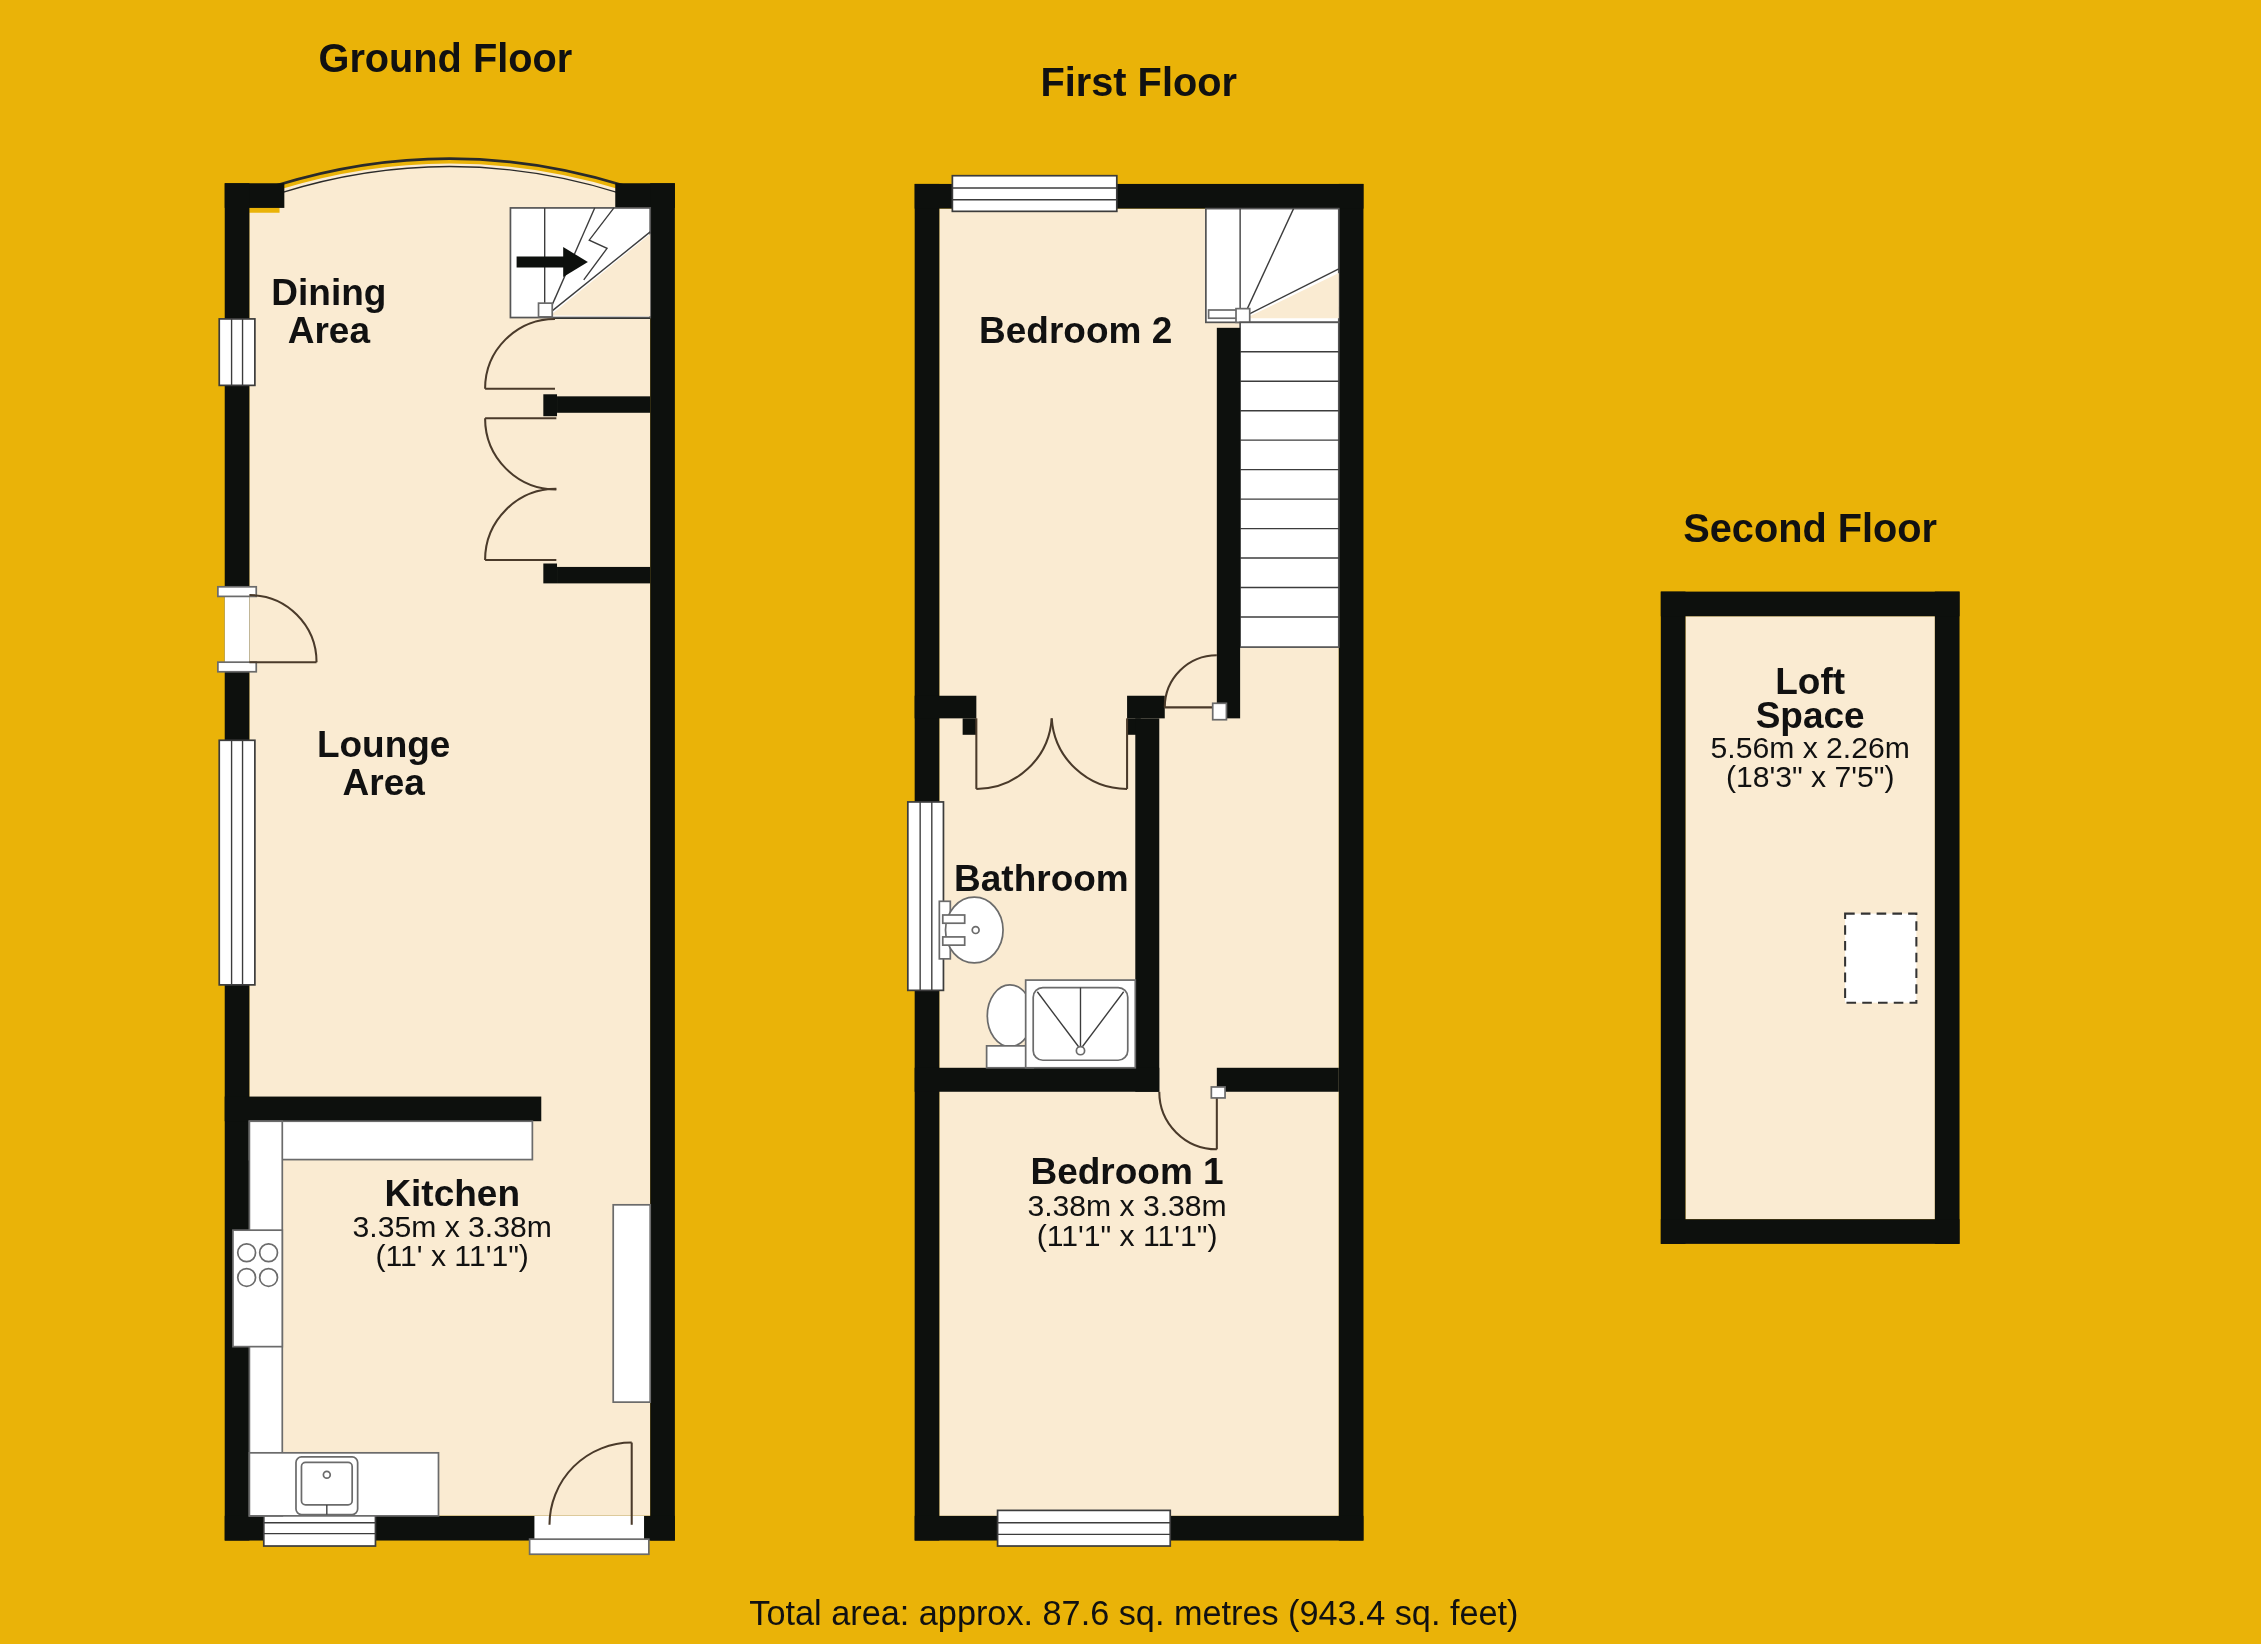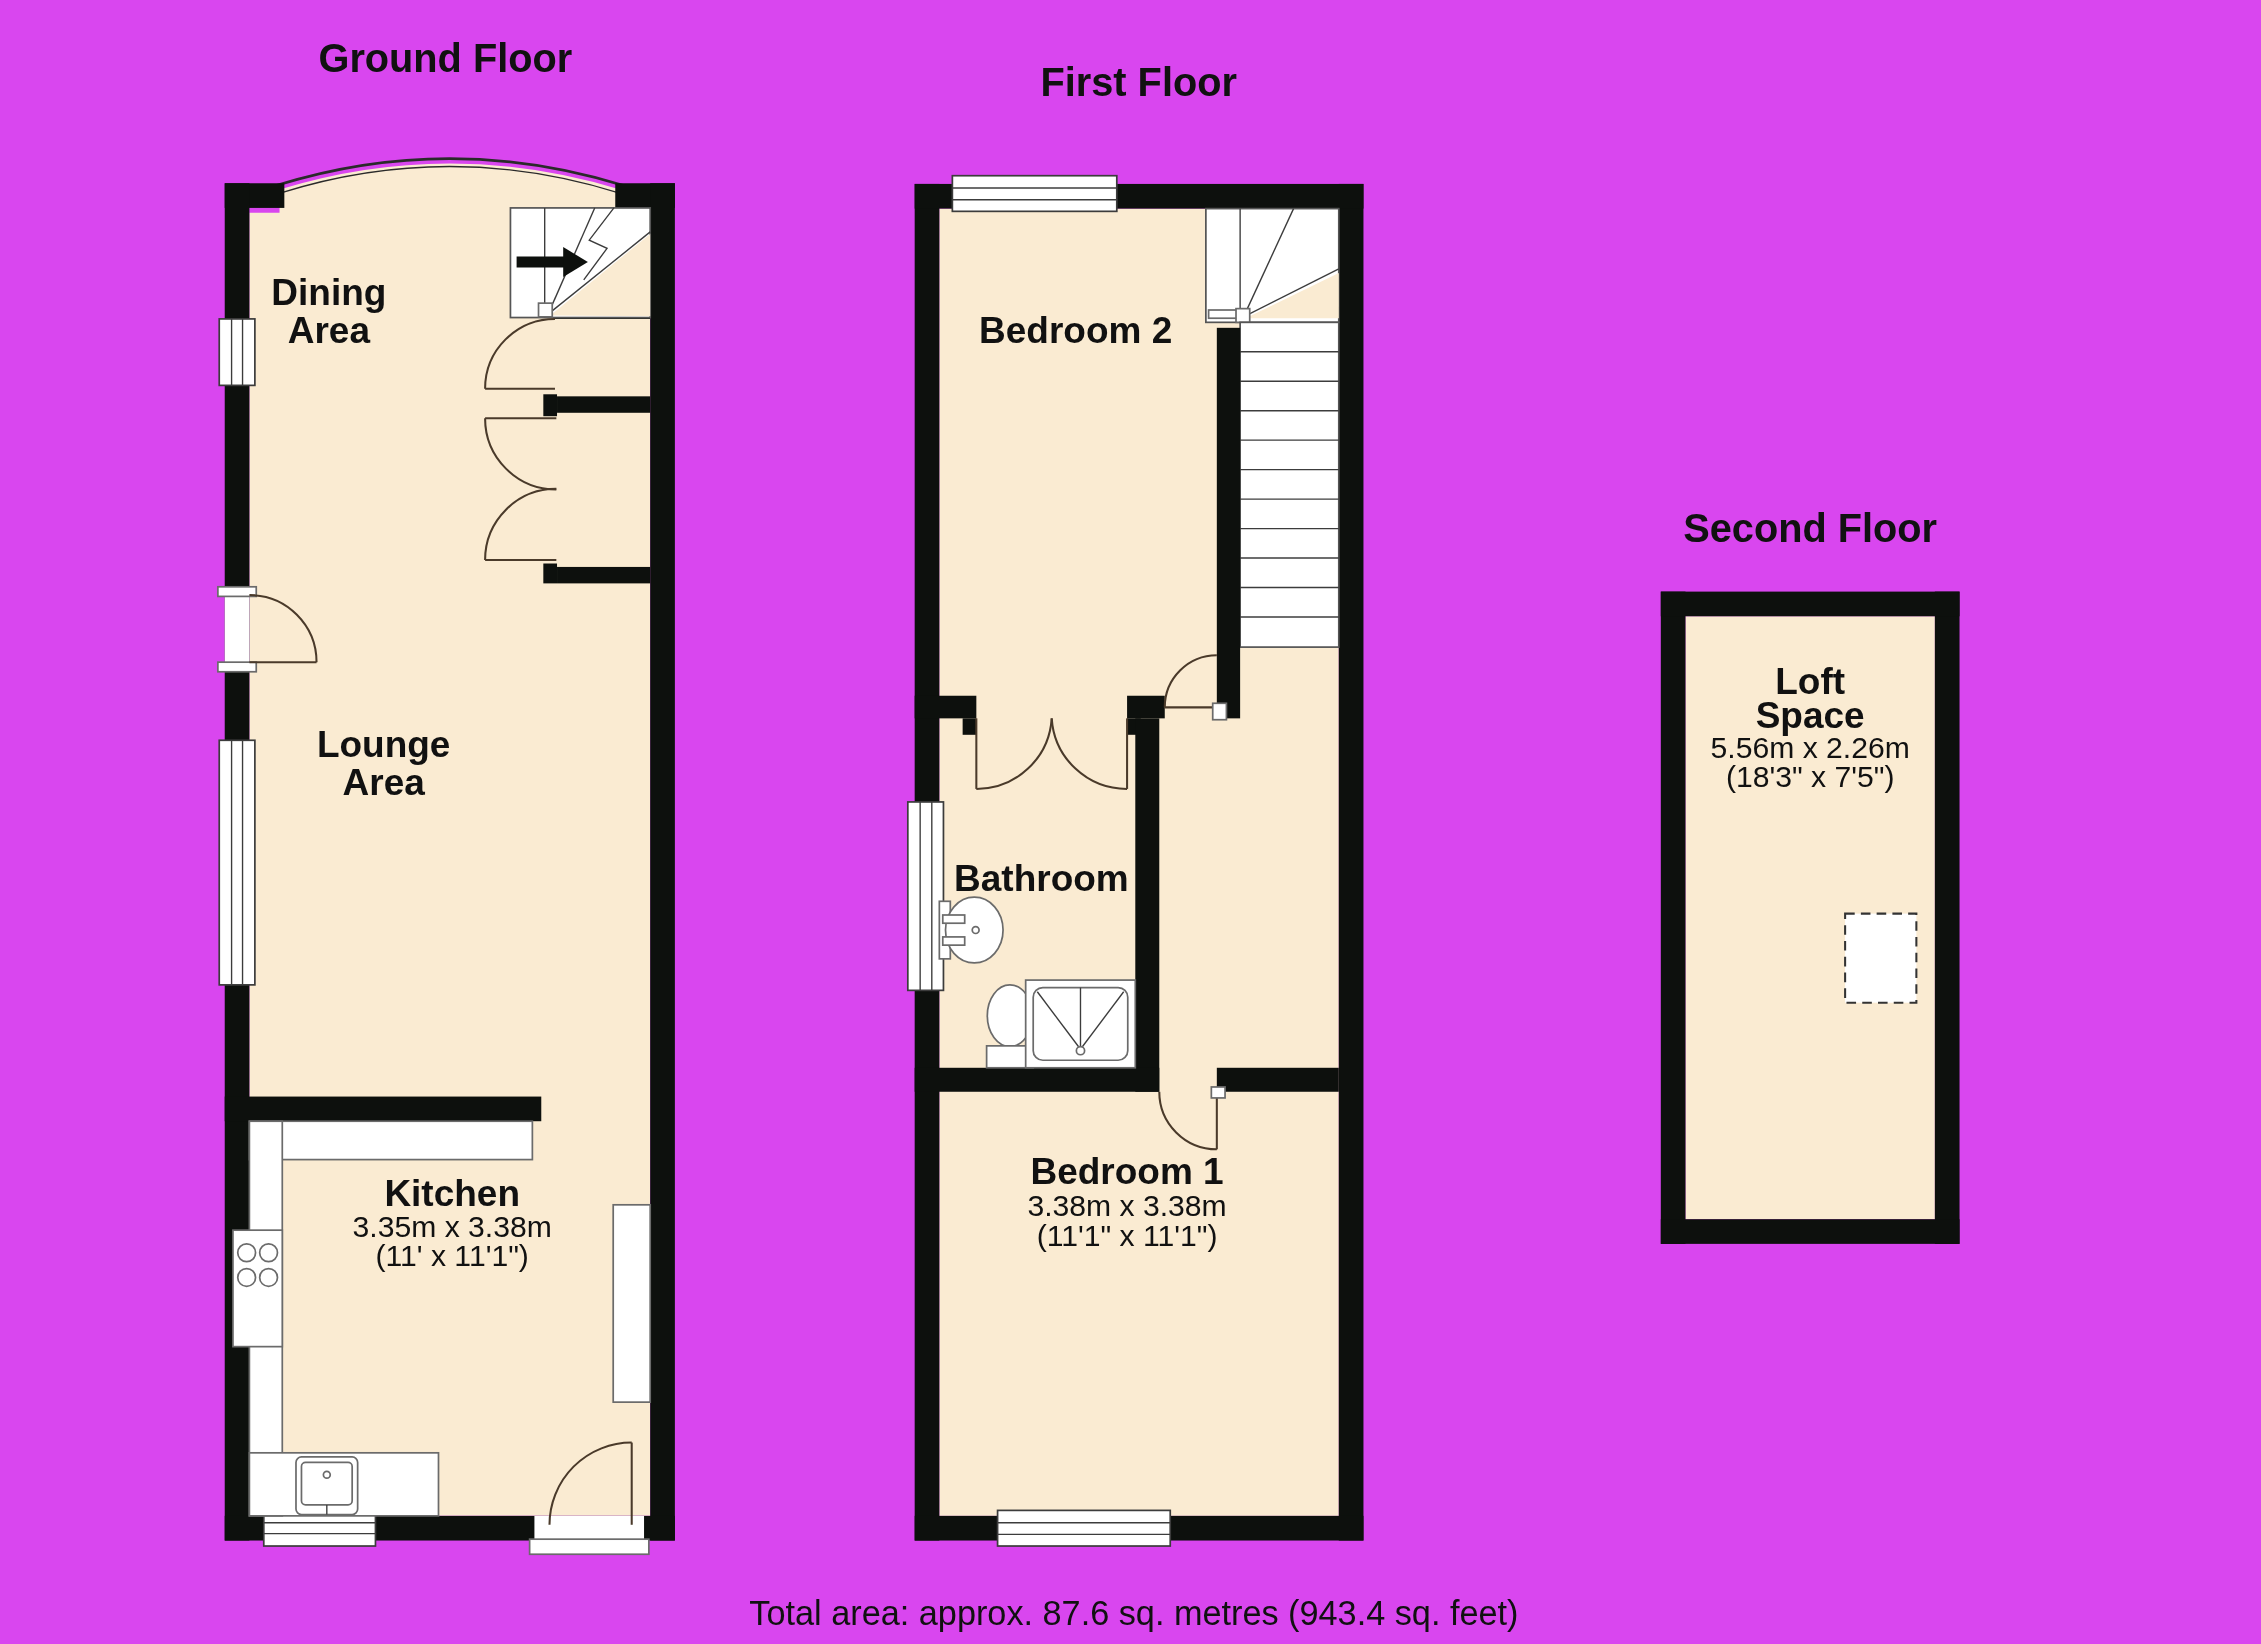--- a/index.html
+++ b/index.html
@@ -1,16 +1,16 @@
 <!DOCTYPE html>
 <html style="font-size:11px"><head>
 <meta charset="utf-8">
 <style>
   html,body{margin:0;padding:0;background:#ffffff;}
-  .stage{position:relative;width:2261px;height:1645px;background:#d946ef;overflow:hidden;}
+  .stage{position:relative;width:2261px;height:1645px;background:#eab308;overflow:hidden;}
   svg{display:block;}
   text{font-family:"Liberation Sans",sans-serif;fill:#111;}
   .floor-title{font-size:58px;font-weight:700;}
   .room-name{font-size:54px;font-weight:700;}
   .room-dim{font-size:44px;font-weight:400;}
   .footer-text{font-size:50px;font-weight:400;}
   .wall{fill:#0d100d;}
   .roomfill{fill:#faebd2;}
   .fixture{fill:#ffffff;stroke:#6b6b6b;stroke-width:2.5;}
   .winbox{fill:#ffffff;stroke:#3c3c3c;stroke-width:2.5;}

